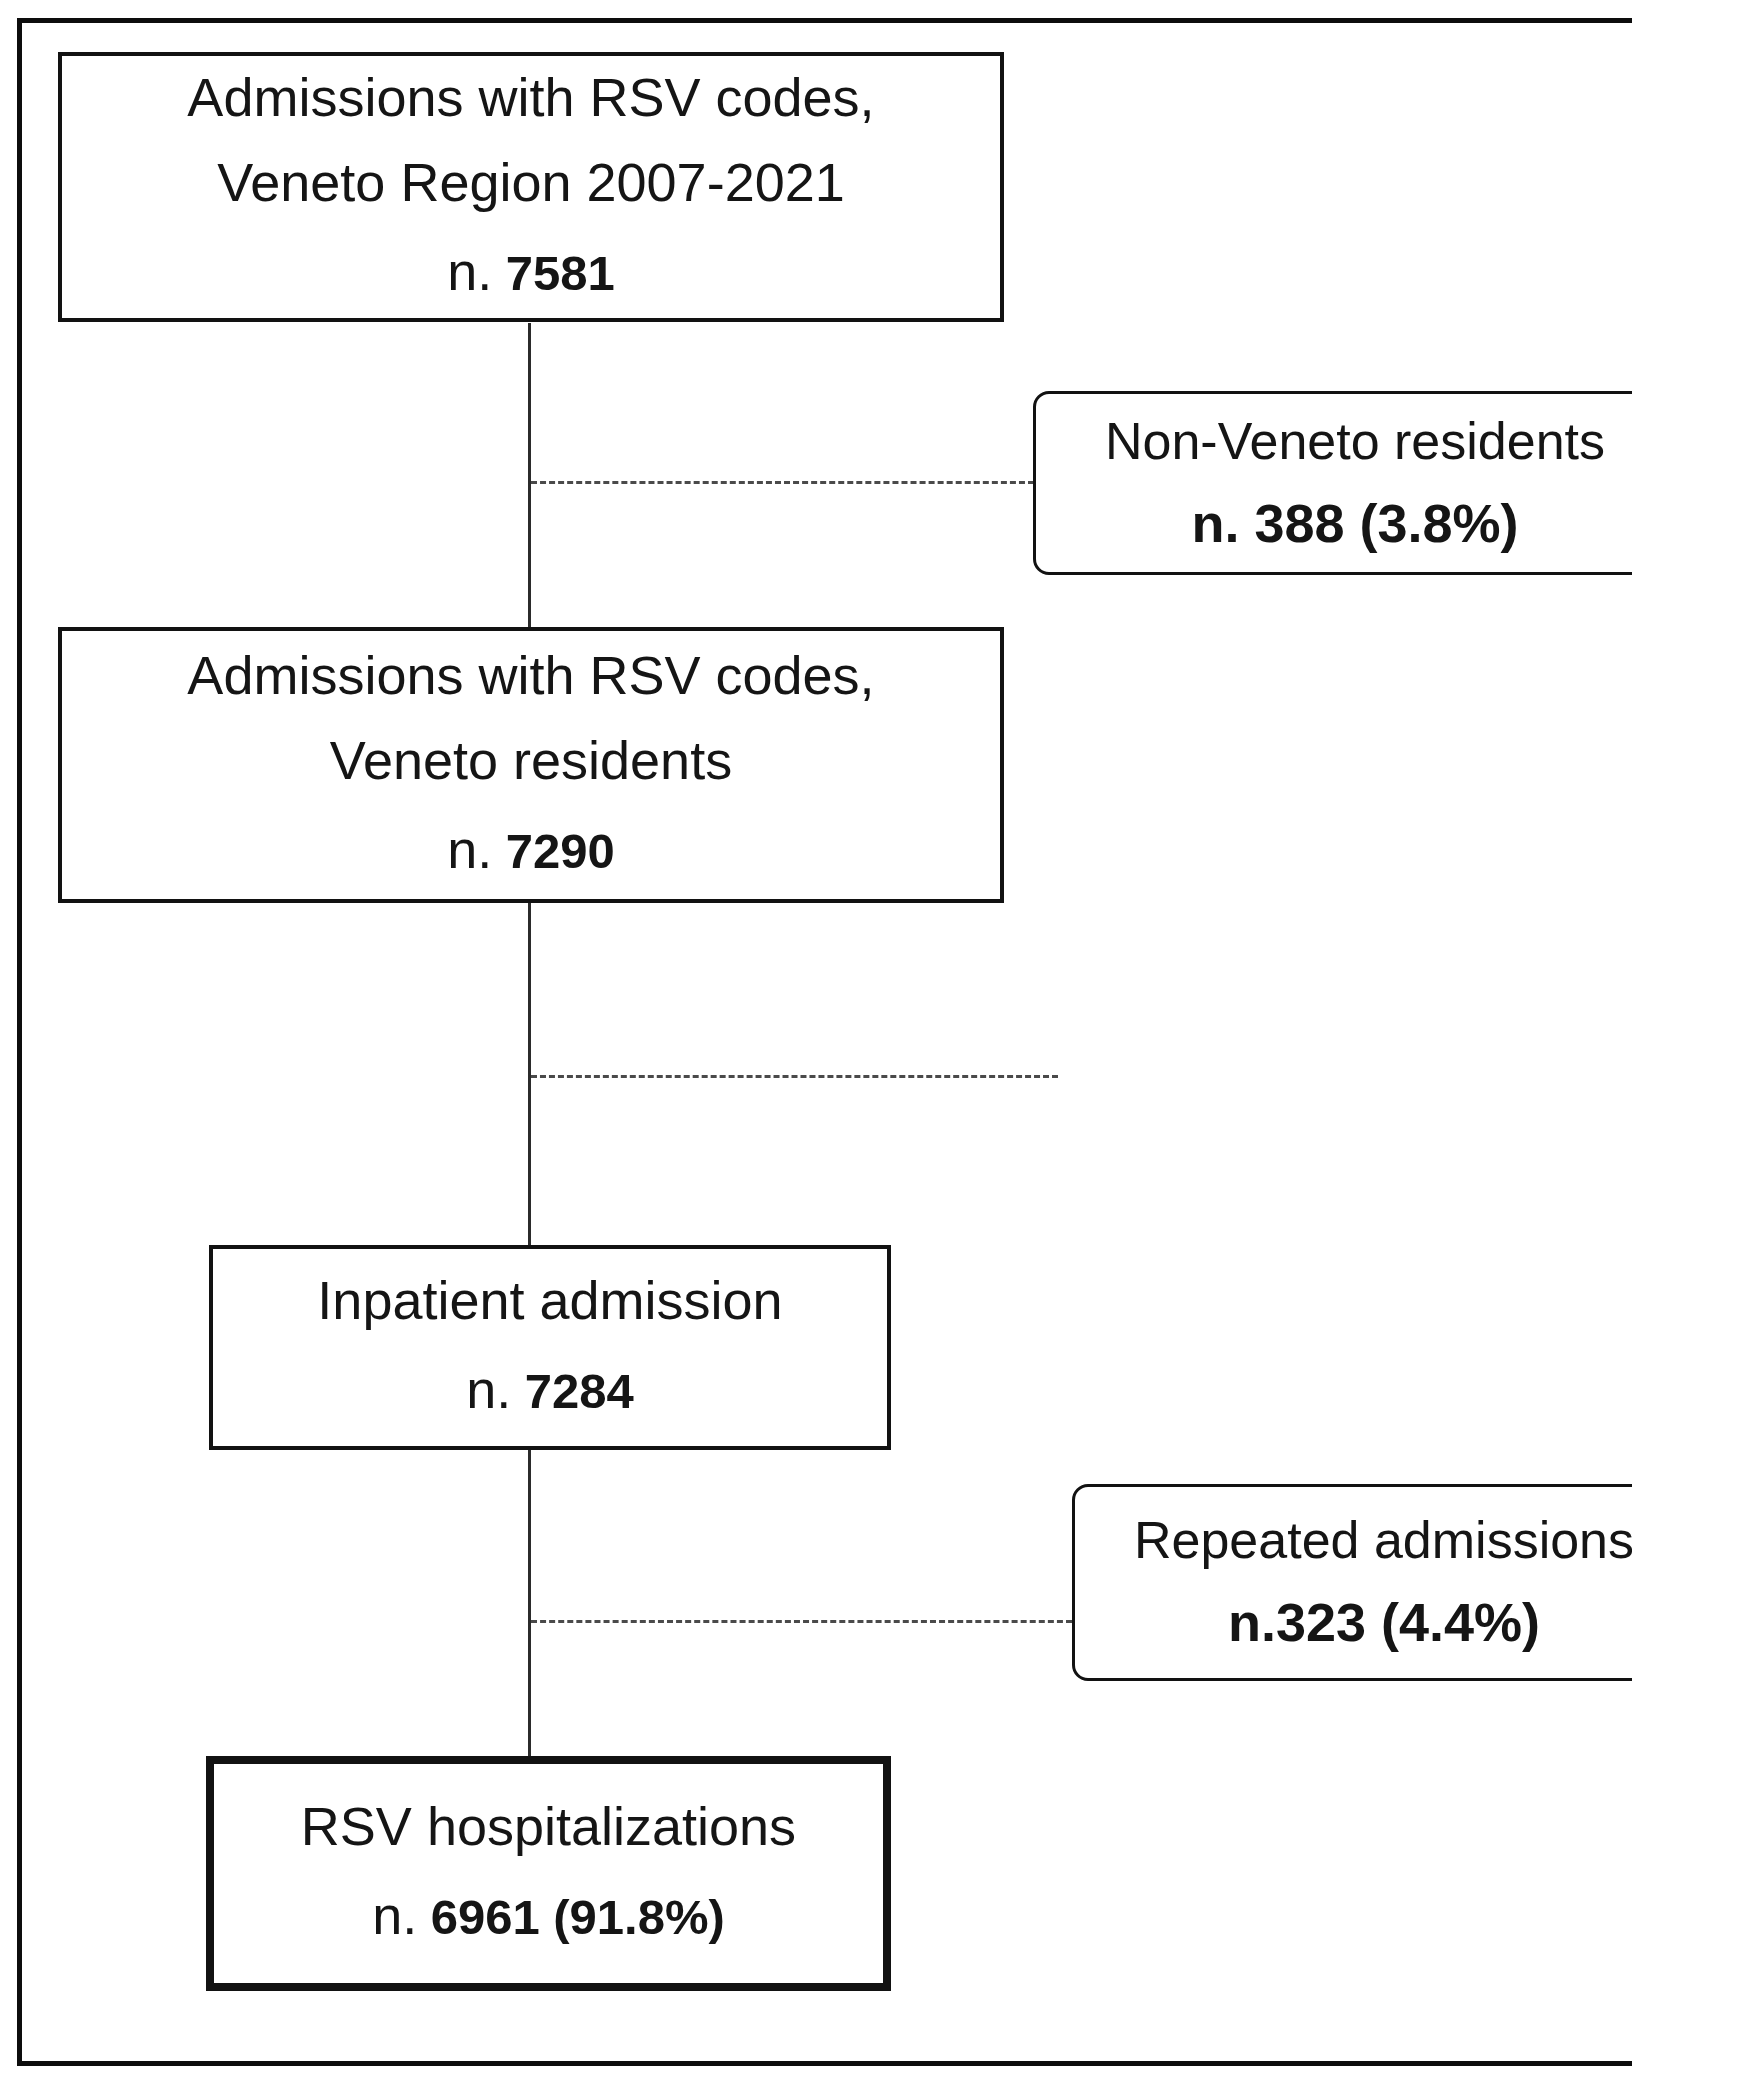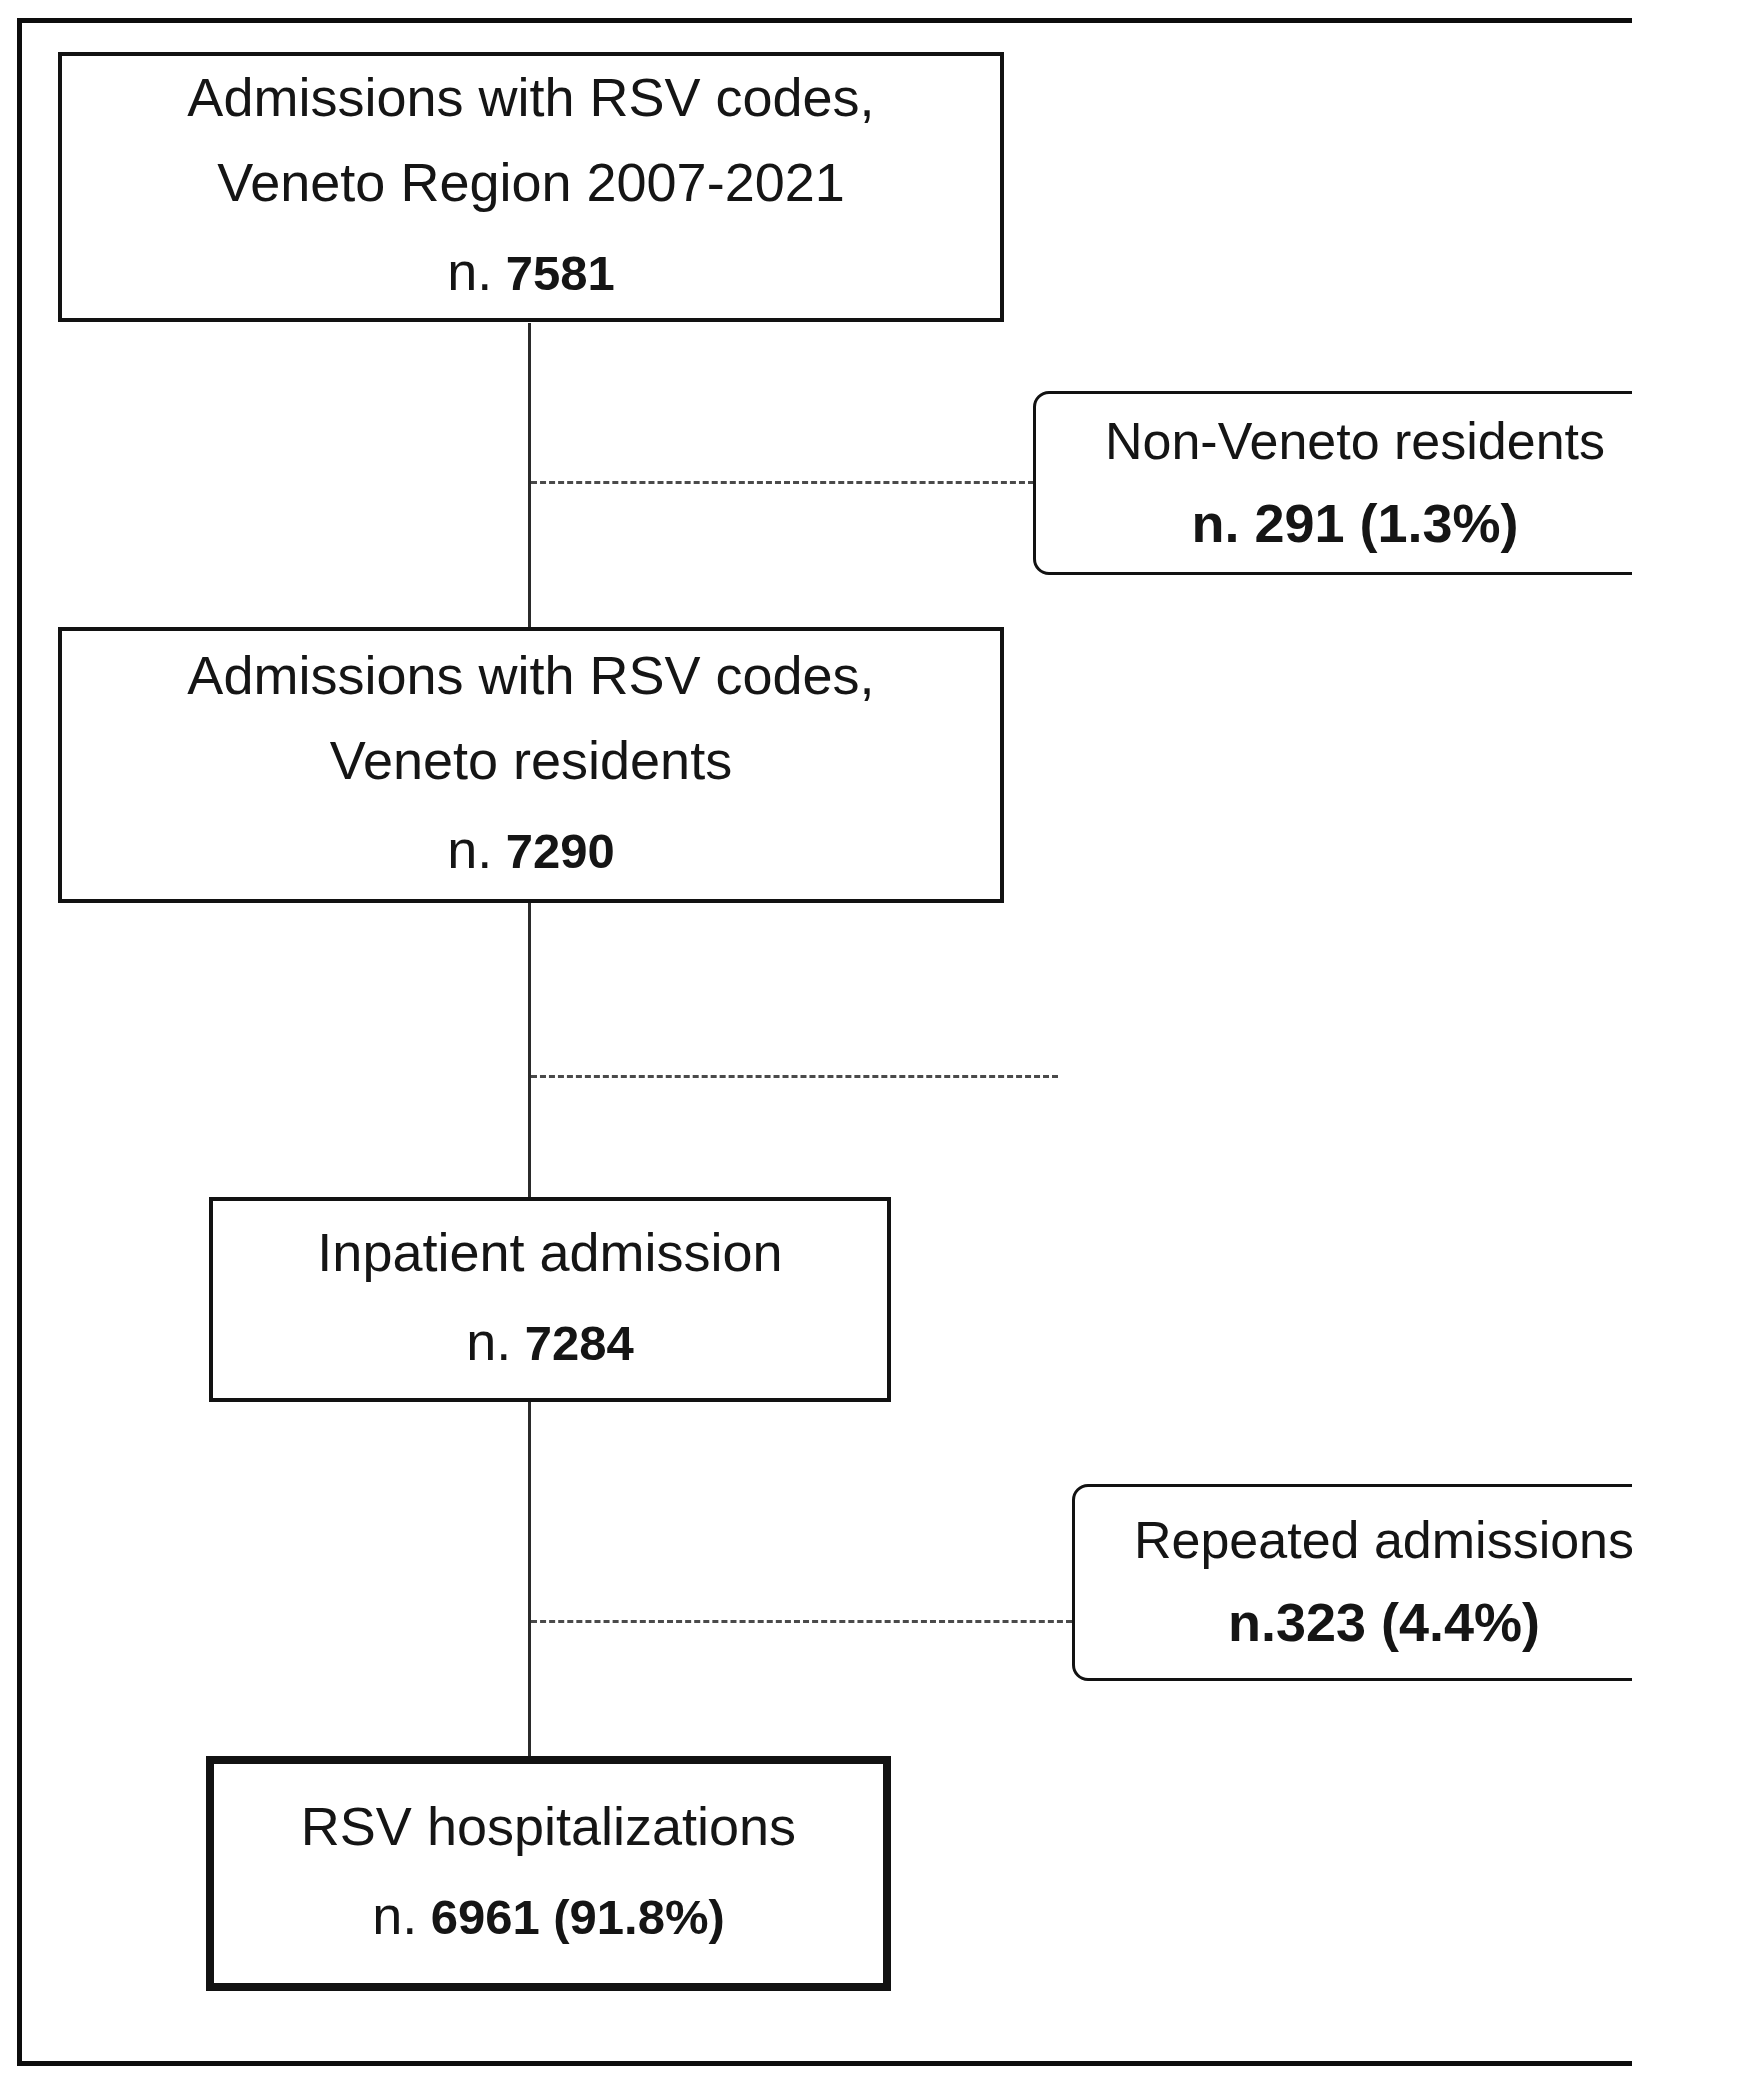--- a/index.html
+++ b/index.html
@@ -80,21 +80,21 @@
   .side .nline {
     font-size: 54px;
     line-height: 84px;
     font-weight: 700;
   }
 
   .box1 { left: 58px;   top: 52px;   width: 946px; height: 270px; }
   .excl1{ left: 1033px; top: 391px;  width: 644px; height: 184px; }
   .box2 { left: 58px;   top: 627px; width: 946px; height: 276px; }
   .excl2{ left: 1058px; top: 982px; width: 630px; height: 189px; }
-  .box3 { left: 209px;  top: 1197px; width: 682px; height: 205px; }
+  .box3 { left: 209px;  top: 1245px; width: 682px; height: 205px; }
   .excl3{ left: 1072px; top: 1484px; width: 624px; height: 197px; }
   .box4 { left: 206px;  top: 1756px; width: 685px; height: 235px; border-width: 8px; }
 </style>
 </head>
 <body>
 
 <div class="canvas">
 
   <div class="frame"></div>
 
@@ -106,21 +106,21 @@
   <div class="box box1">
     <div class="line">Admissions with RSV codes,</div>
     <div class="line">Veneto Region 2007-2021</div>
     <div class="nline">
       <span class="nprefix">n.</span><span class="nvalue">7581</span>
     </div>
   </div>
 
   <div class="box side excl1">
     <div class="line">Non-Veneto residents</div>
-    <div class="nline">n. 291 (1.3%)</div>
+    <div class="nline">n. 388 (3.8%)</div>
   </div>
 
   <div class="box box2">
     <div class="line">Admissions with RSV codes,</div>
     <div class="line">Veneto residents</div>
     <div class="nline">
       <span class="nprefix">n.</span><span class="nvalue">7290</span>
     </div>
   </div>
 

